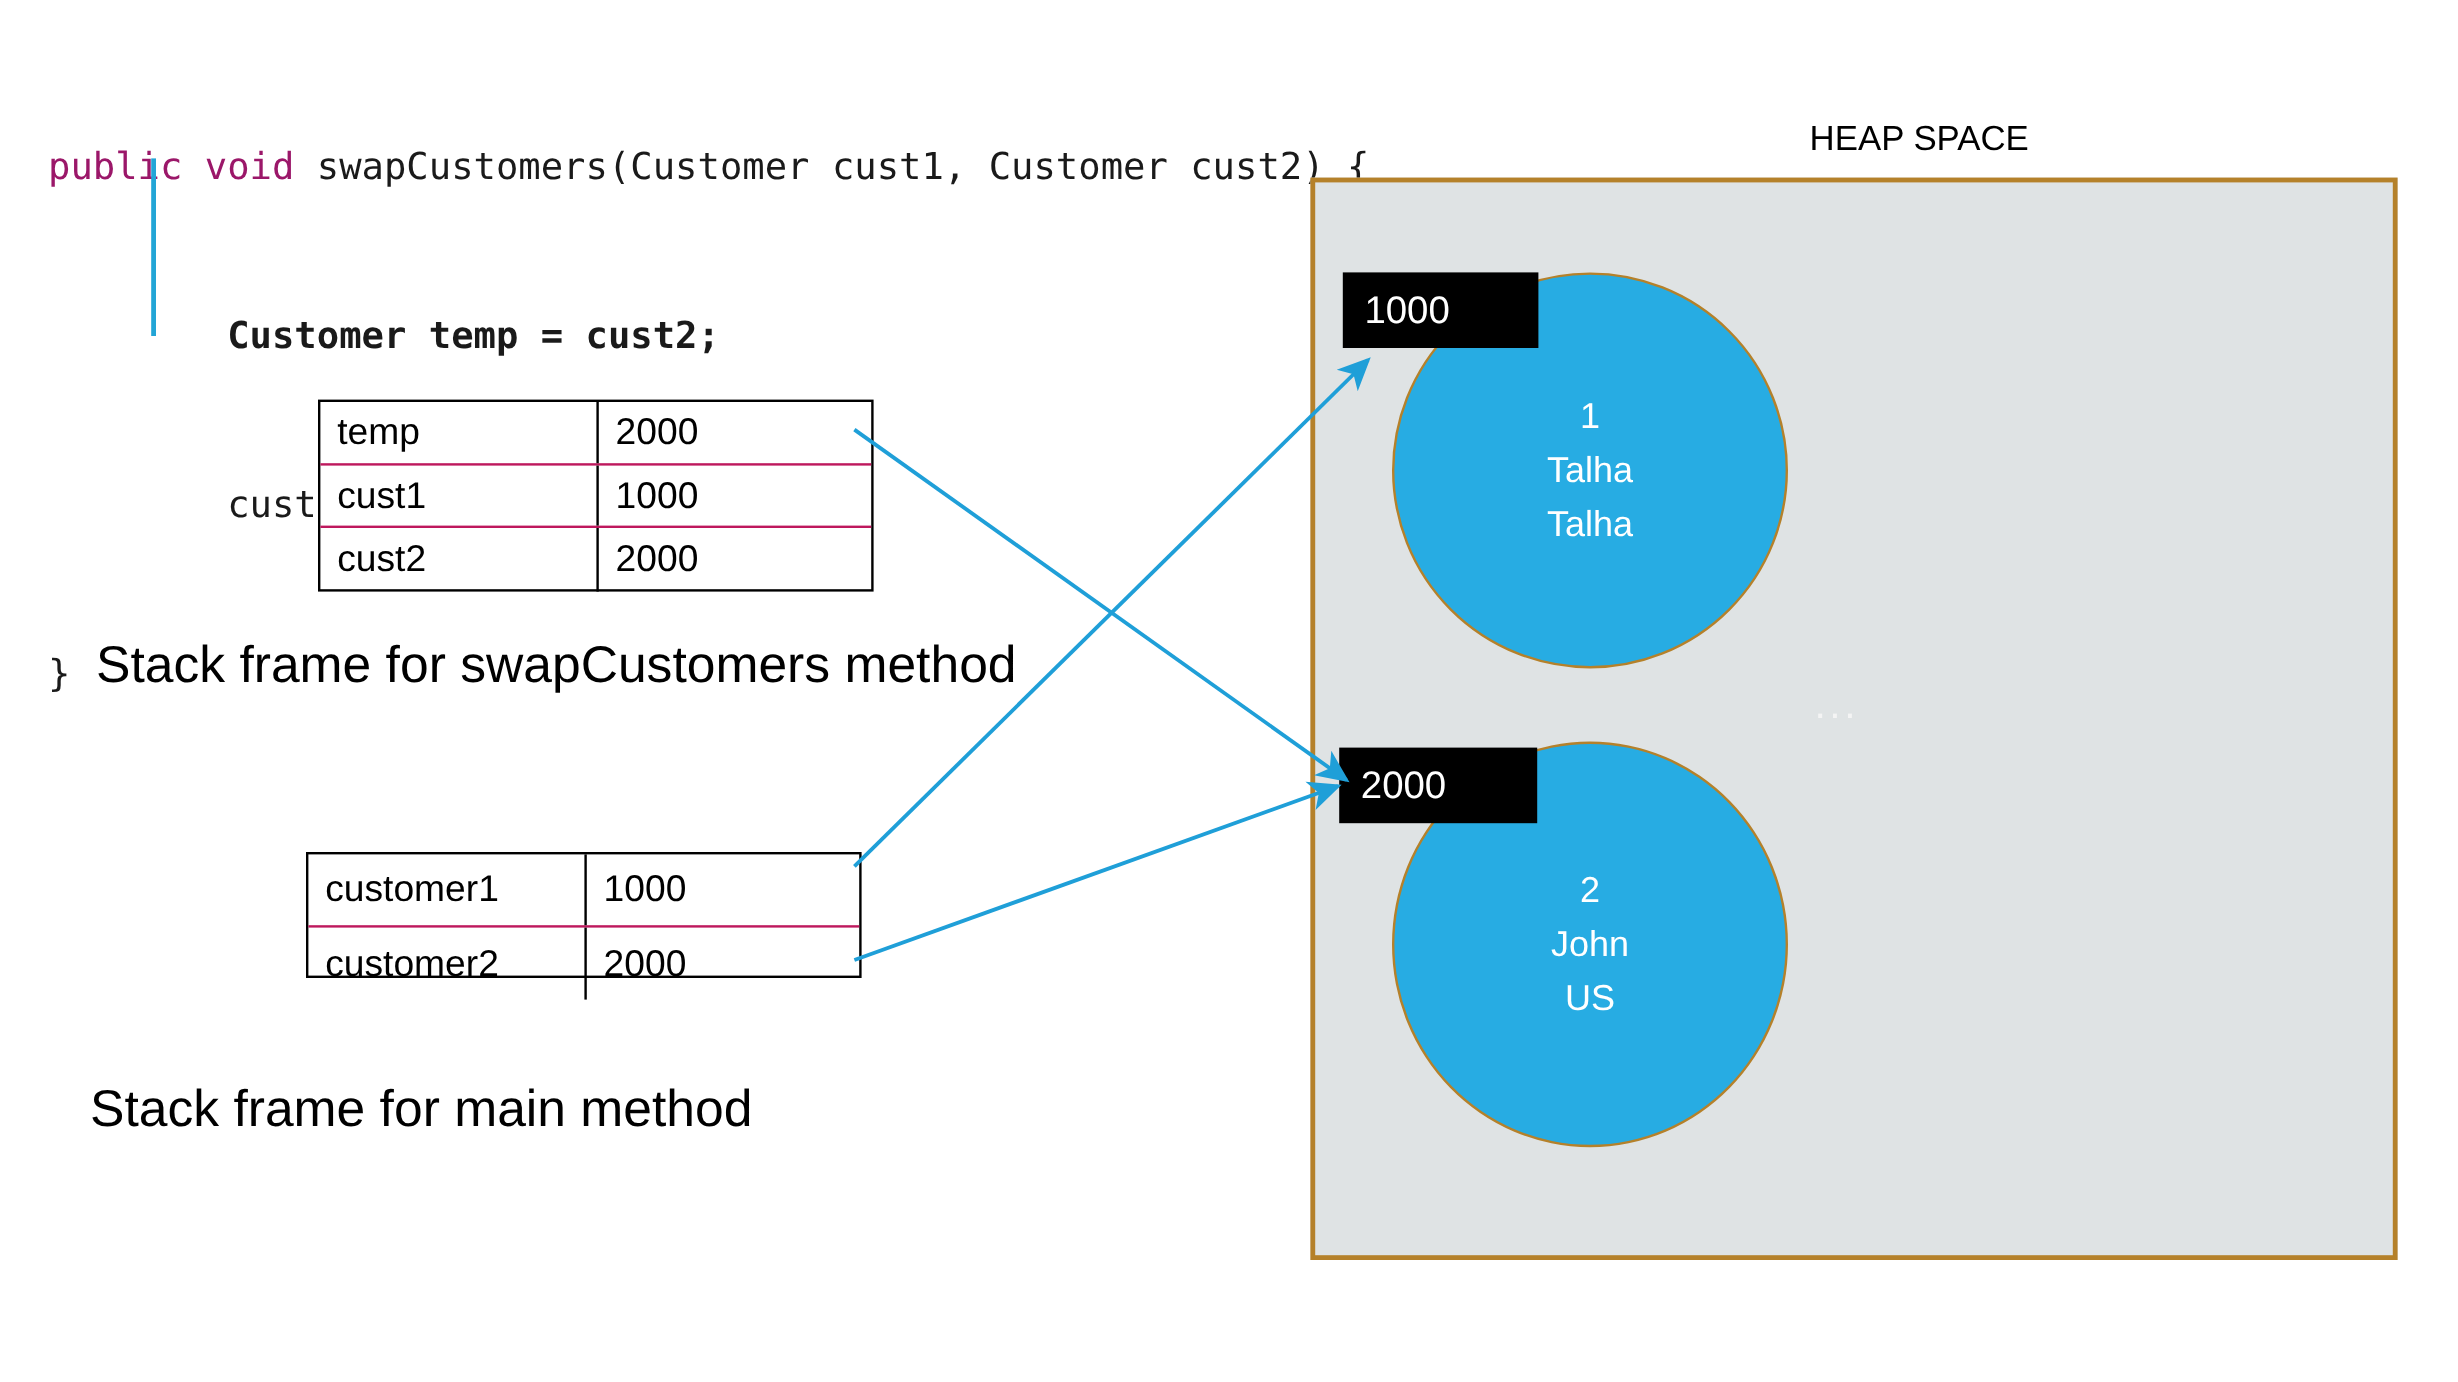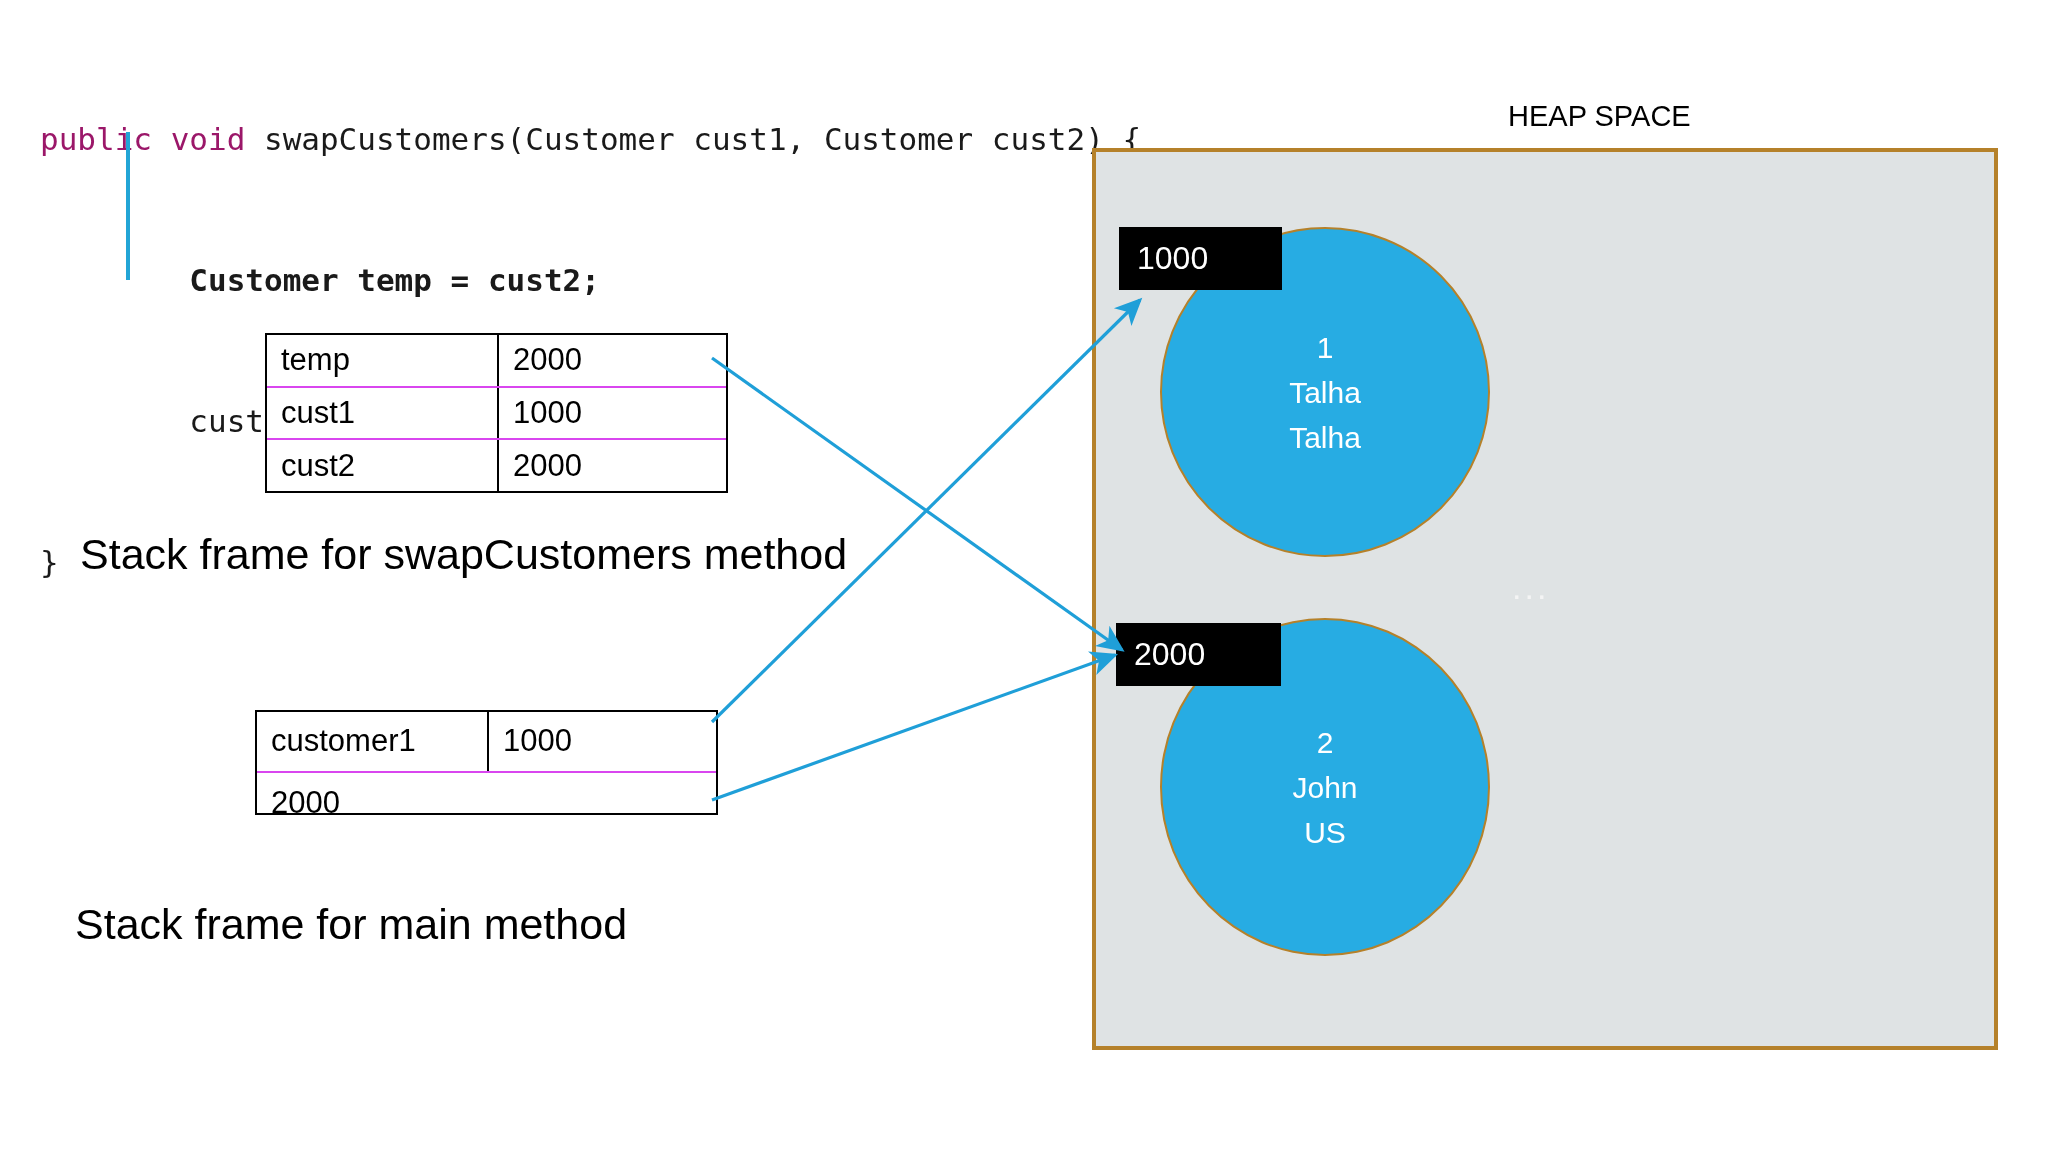--- a/index.html
+++ b/index.html
@@ -12,21 +12,21 @@
               font-size:31px;line-height:47px;color:#1a1a1a;white-space:pre;}
   .kw{color:#9b1769;margin-top:40px;}
   .code-line{white-space:pre;}
   .code-line.bold{font-weight:bold;}
   #code-bar{position:absolute;left:126px;top:132px;width:4px;height:148px;
             background:#22a5d6;}
 
   
   .vtable{position:absolute;border:2px solid #000;box-sizing:border-box;
           background:#fff;}
-  .vrow{display:flex;box-sizing:border-box;border-bottom:2px solid #d946ef;}
+  .vrow{display:flex;box-sizing:border-box;border-bottom:2px solid #be185d;}
   .vrow:last-child{border-bottom:none;}
   .vname,.vval{box-sizing:border-box;display:flex;align-items:center;
                font-size:31px;color:#000;padding-left:14px;
                font-family:"Liberation Sans",sans-serif;}
   .vname{border-right:2px solid #000;}
 
   #table-swap{left:265px;top:333px;width:463px;height:160px;}
   #table-swap .vrow{height:52.6px;}
   #table-swap .vname{width:232px;}
   #table-swap .vval{width:227px;}
@@ -95,20 +95,21 @@
   </div>
 </div>
 <div class="caption" id="caption-swap">Stack frame for swapCustomers method</div>
 
 <div class="vtable" id="table-main">
   <div class="vrow">
     <div class="vname">customer1</div>
     <div class="vval">1000</div>
   </div>
   <div class="vrow">
+    <div class="vname">customer2</div>
     <div class="vval">2000</div>
   </div>
 </div>
 <div class="caption" id="caption-main">Stack frame for main method</div>
 
 <div id="heap-title">HEAP SPACE</div>
 <div id="heap-box"></div>
 <div id="heap-ellipsis">...</div>
 
 <div class="obj-circle" id="circle-1">

